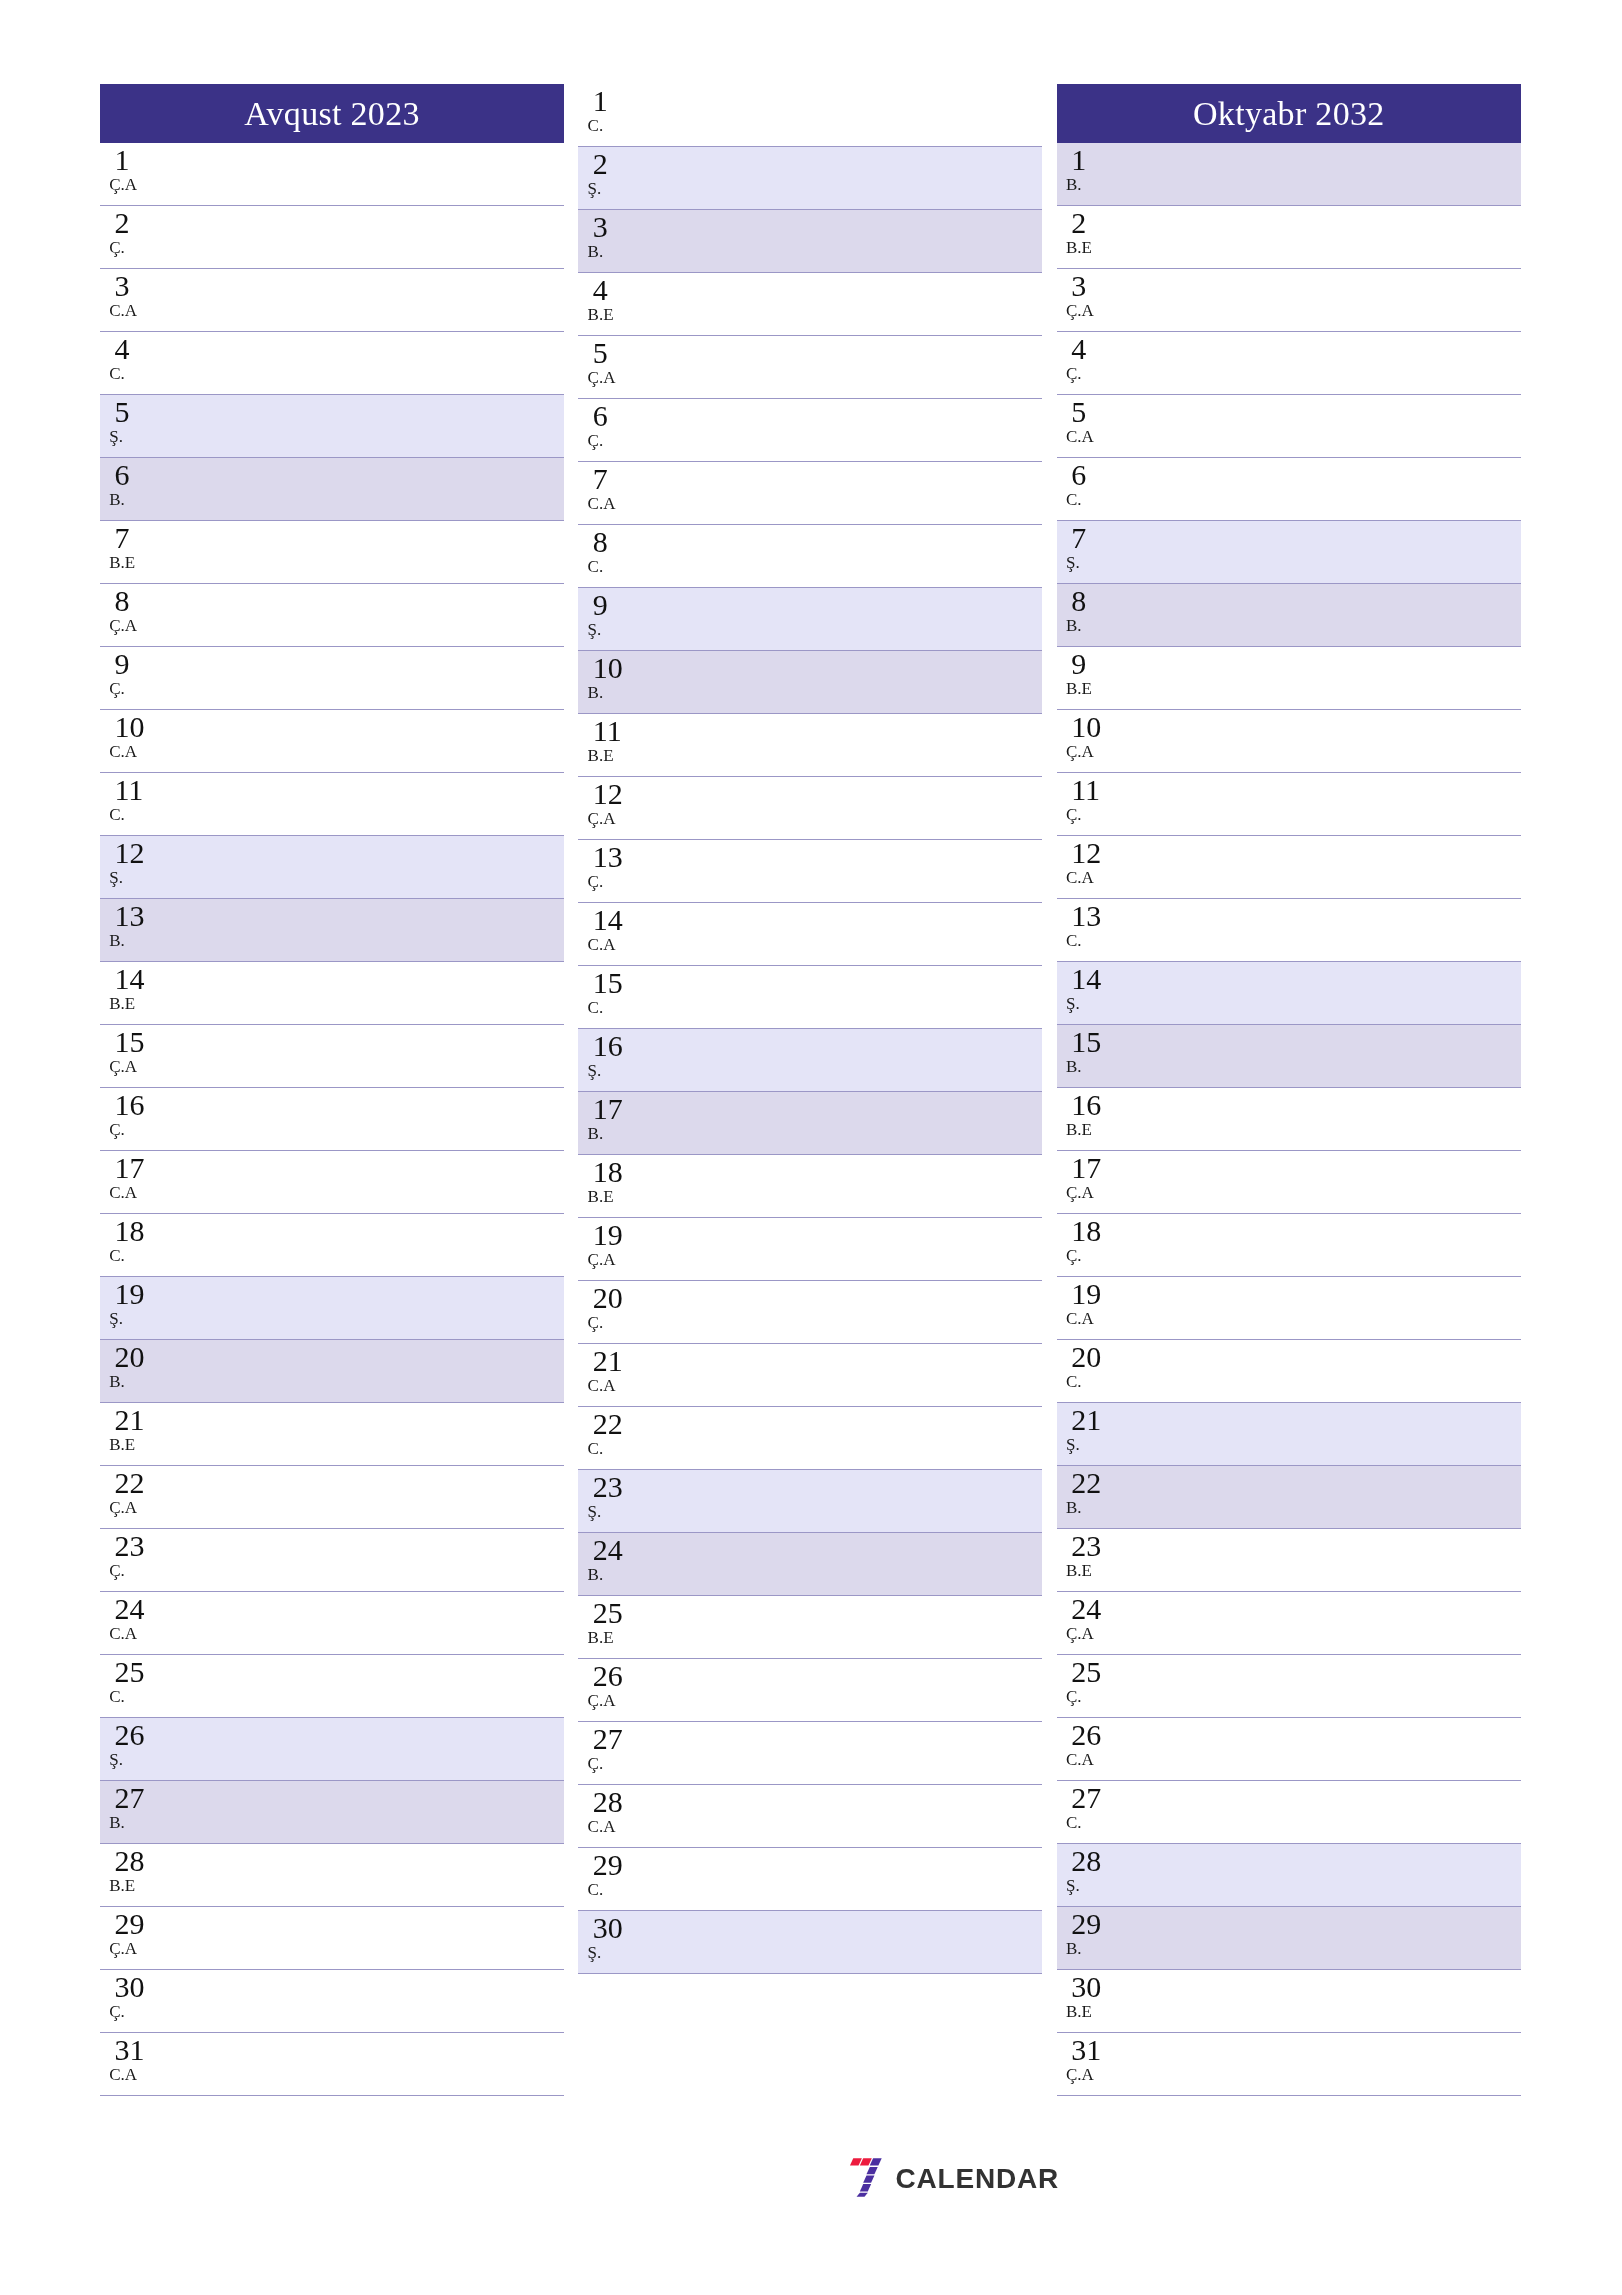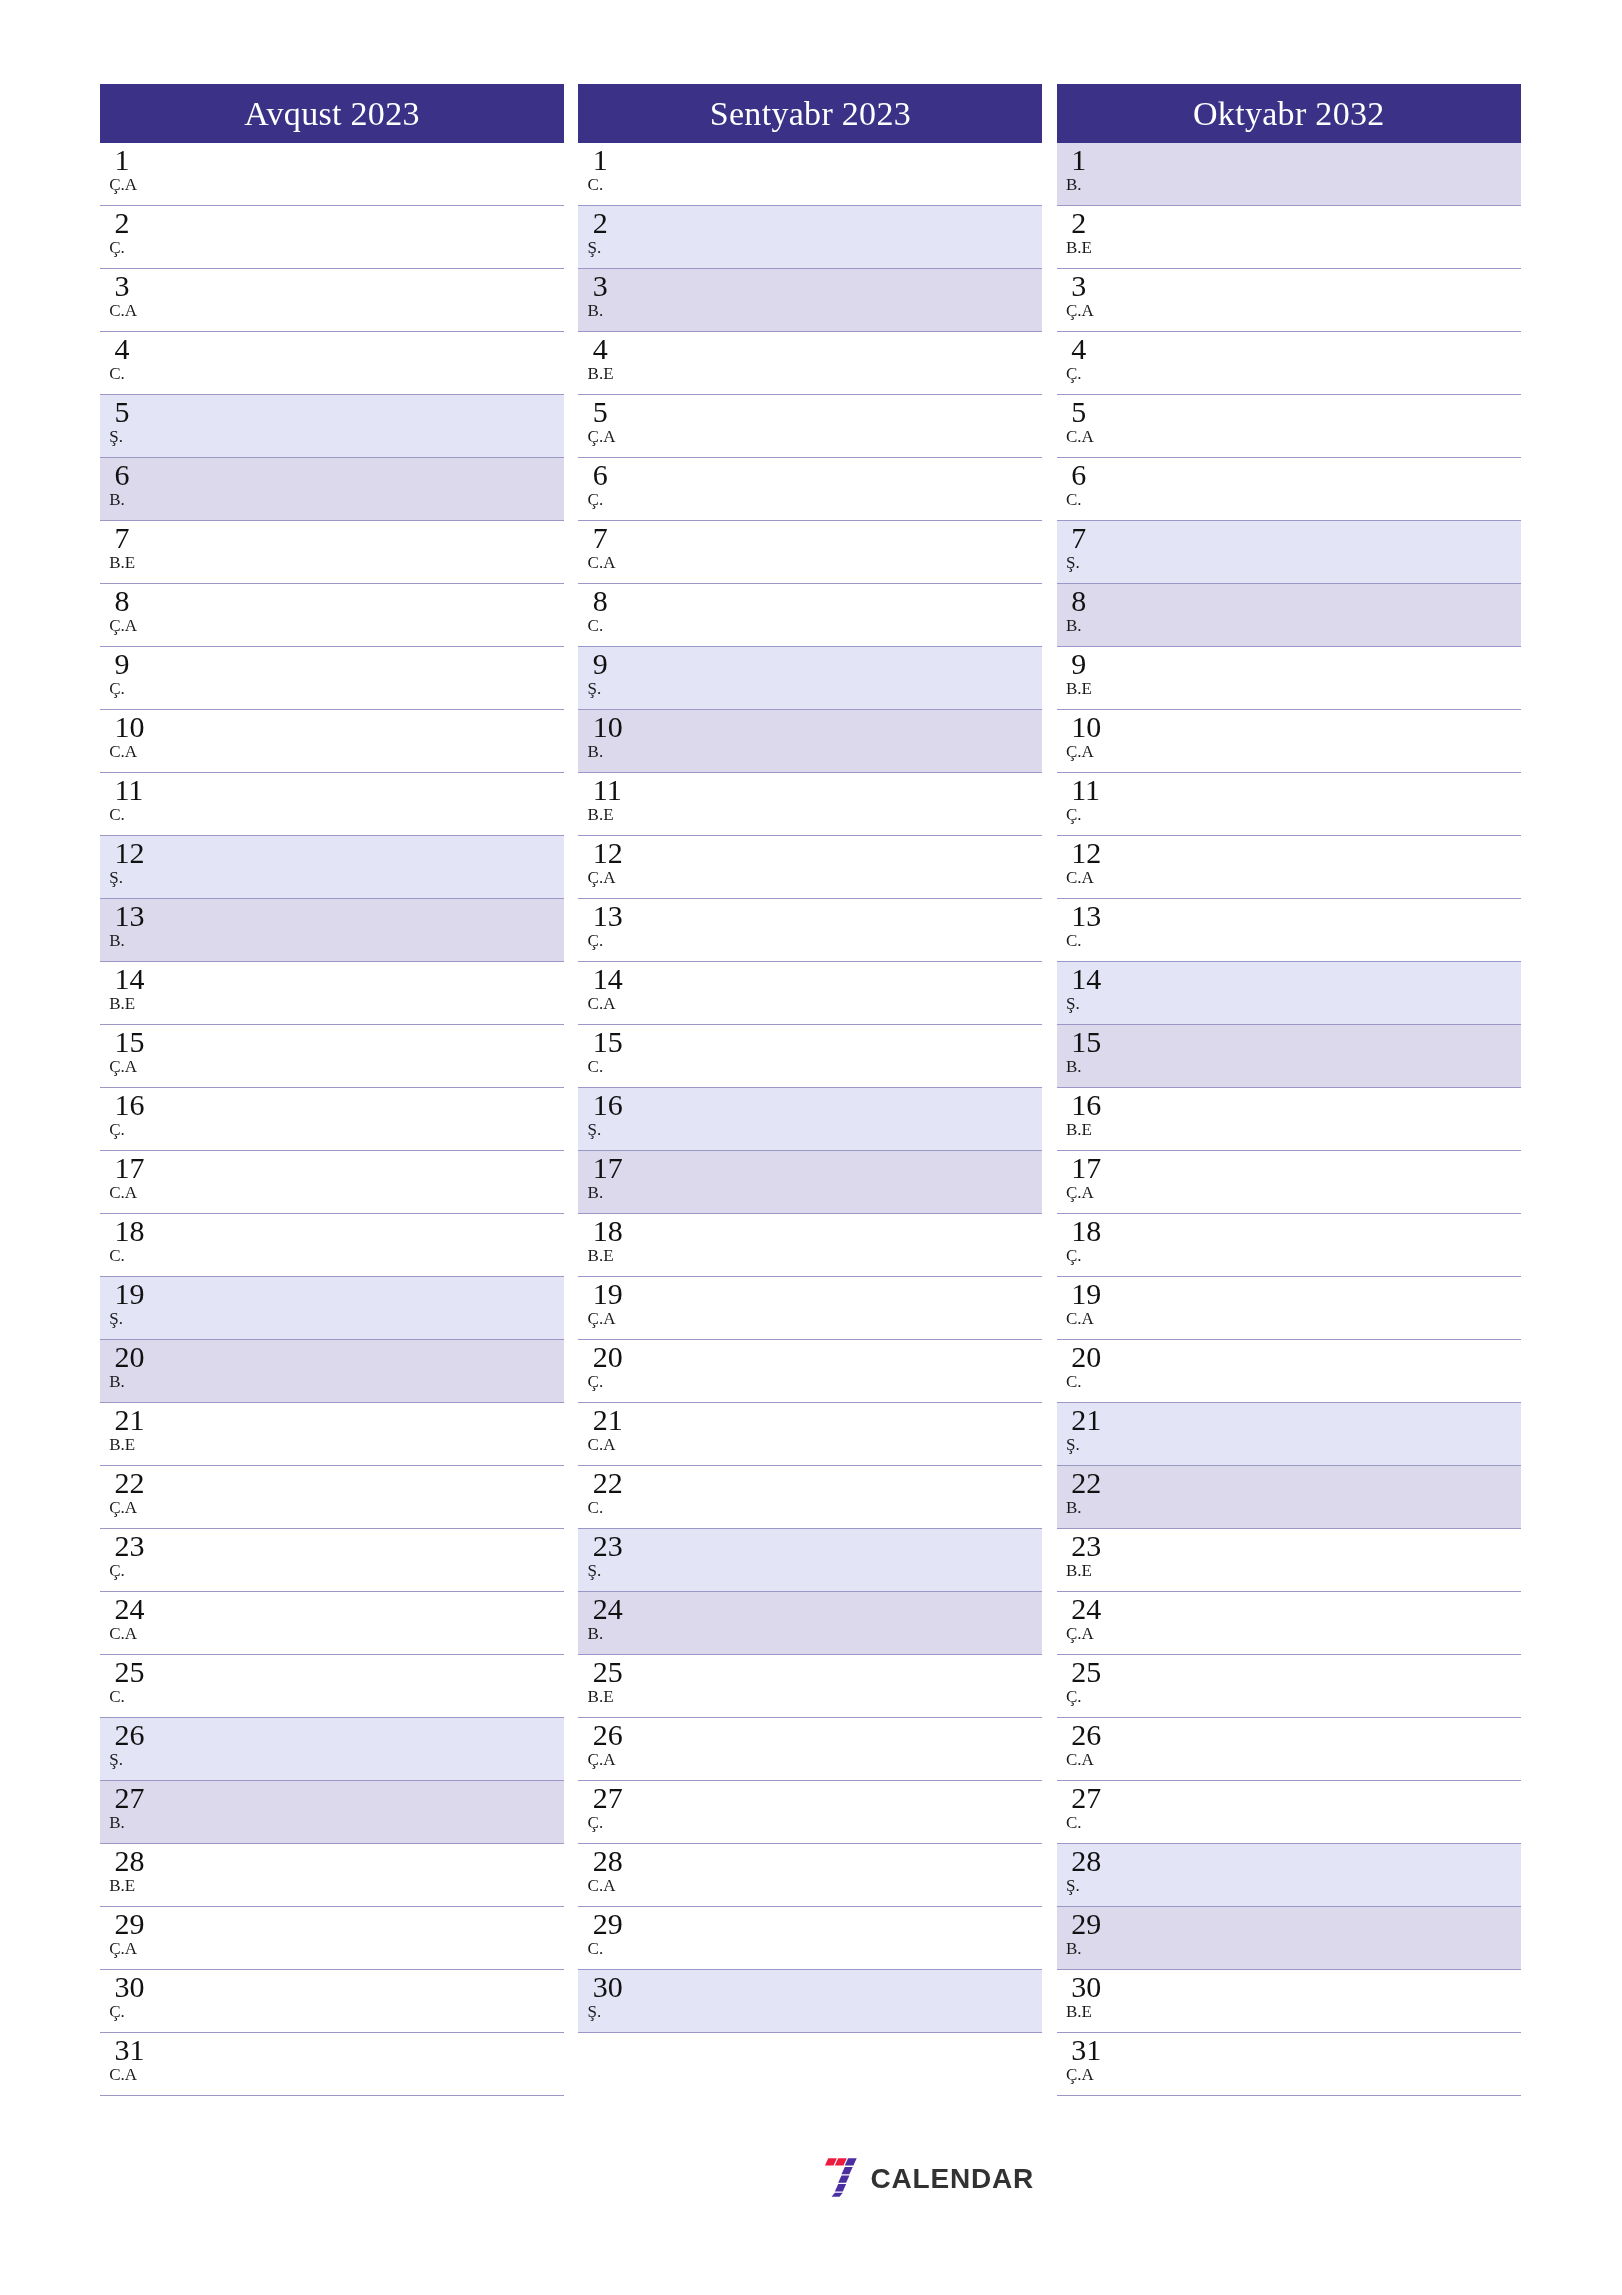--- a/index.html
+++ b/index.html
@@ -60,21 +60,21 @@
     display:block;
     font-size:17px;
     line-height:1;
     color:#1a1a1a;
     margin-left:-5.2px;
     margin-top:0.7px;
   }
   
   #brand{
     position:absolute;
-    left:819px;
+    left:844px;
     top:2157px;
     height:43px;
     display:flex;
     align-items:center;
     gap:10.5px;
   }
   #brand .mark{ display:block; }
   #brand .wordmark{
     font-family:"Liberation Sans",sans-serif;
     font-weight:700;
@@ -212,21 +212,20 @@
           <span class="day-num">30</span>
           <span class="day-wd">Ç.</span>
         </div>
         <div class="day-row">
           <span class="day-num">31</span>
           <span class="day-wd">C.A</span>
         </div>
       </div>
     </div>
     <div class="month-col">
-      <div class="month-header" style="--hdr: #3b3287;">Sentyabr 2023</div>
       <div class="days">
         <div class="day-row">
           <span class="day-num">1</span>
           <span class="day-wd">C.</span>
         </div>
         <div class="day-row sat">
           <span class="day-num">2</span>
           <span class="day-wd">Ş.</span>
         </div>
         <div class="day-row sun">

